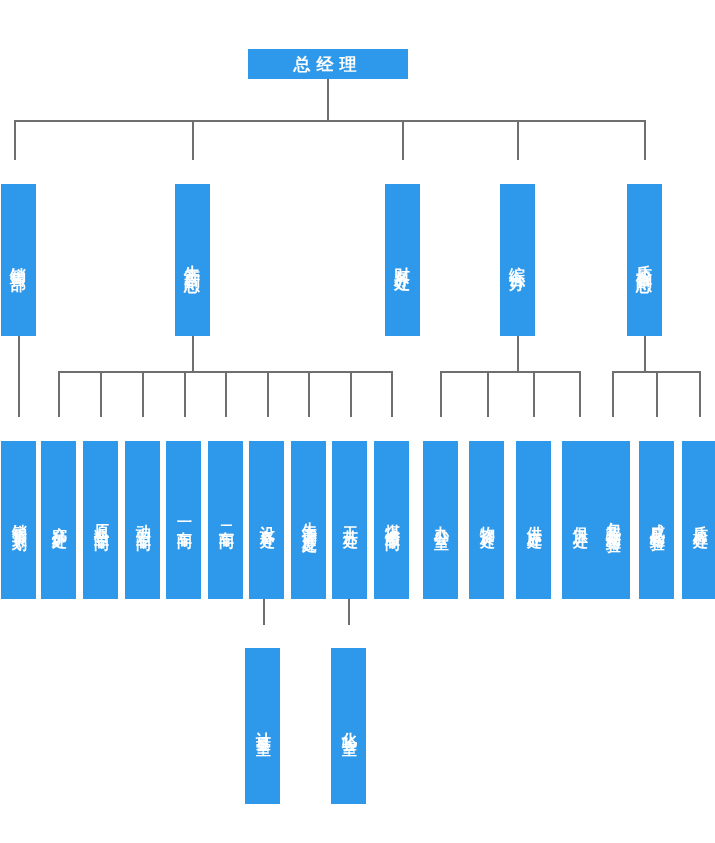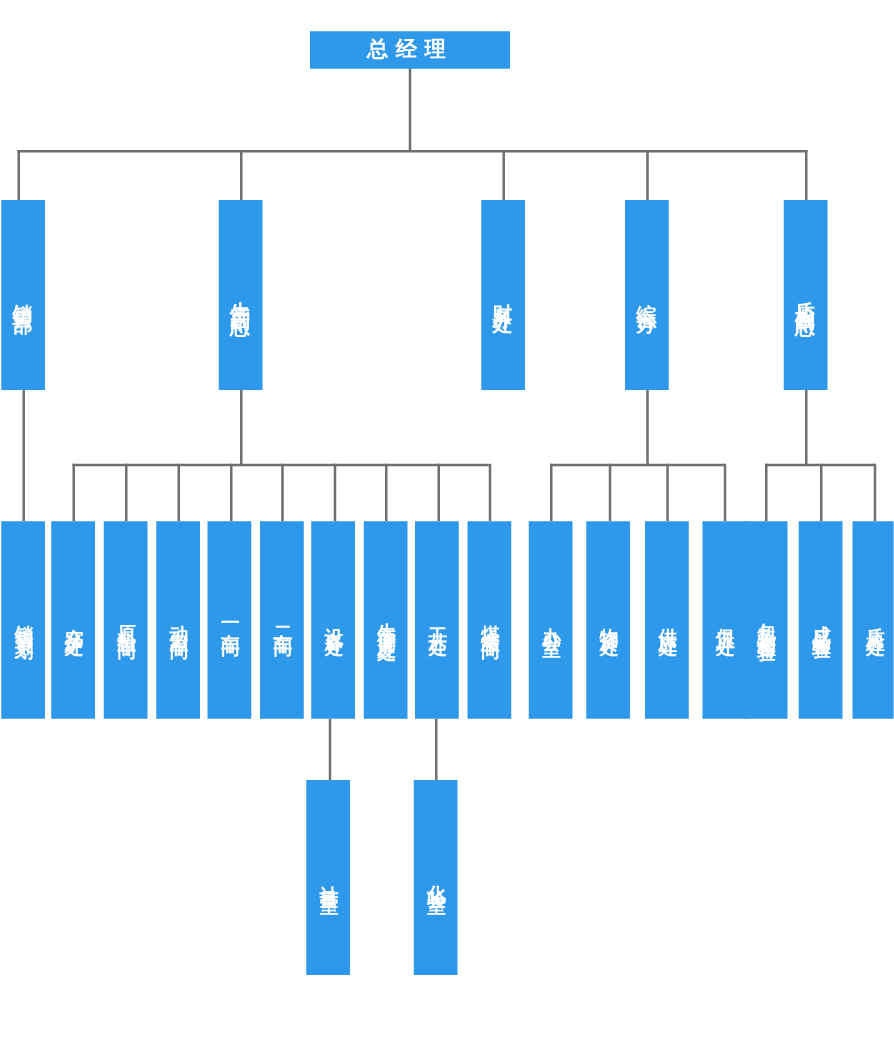--- a/index.html
+++ b/index.html
@@ -22,20 +22,21 @@
     background: #2e98ea;
     color: #ffffff;
     display: flex;
     align-items: center;
     justify-content: center;
     box-sizing: border-box;
     font-weight: bold;
     letter-spacing: 1px;
     line-height: 1.45;
     text-align: center;
+    margin-top: 24px;
   }
   .node .vtext {
     writing-mode: vertical-rl;
     text-orientation: upright;
     white-space: nowrap;
     letter-spacing: 4px;
     font-weight: bold;
   }
   .node.root {
     font-size: 17px;

